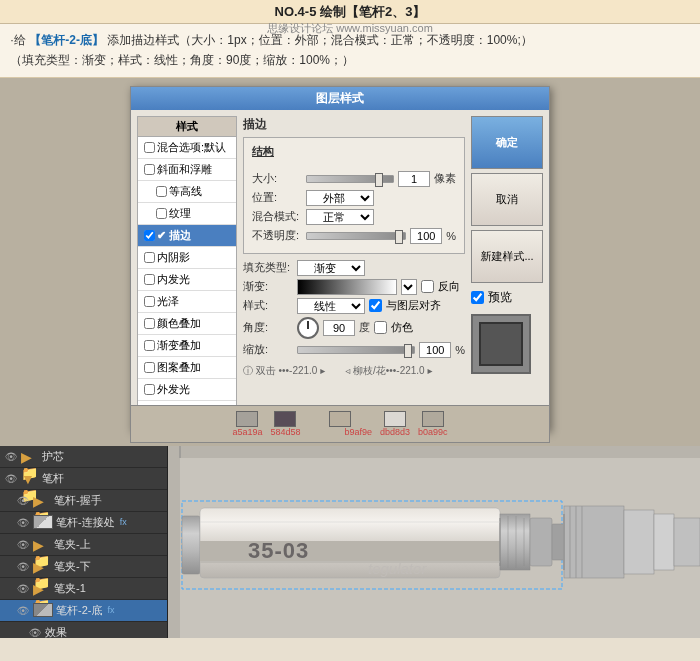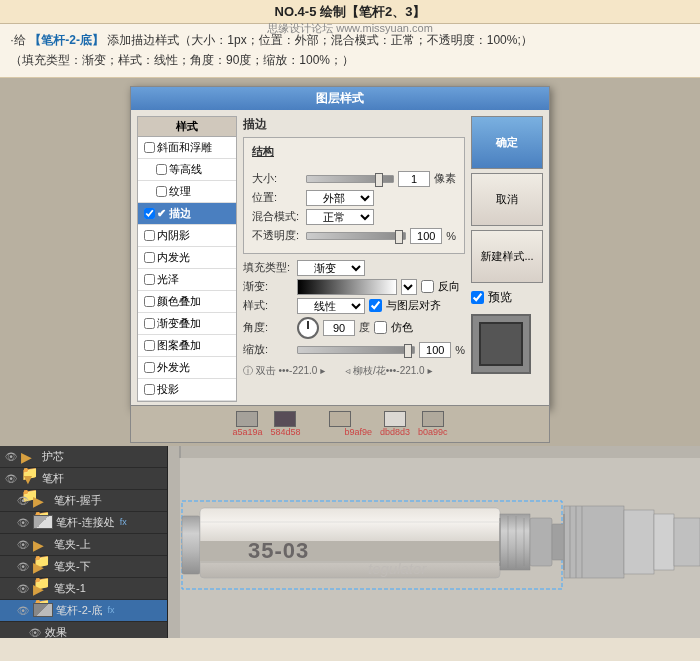--- a/index.html
+++ b/index.html
@@ -328,20 +328,26 @@
 </div>
 
 <div style="position:relative; height:560px; background:#b8b0a0;">
 
   <div class="layer-style-dialog">
     <div class="dialog-titlebar">图层样式</div>
     <div class="dialog-body">
 
       <div class="styles-panel">
         <div class="styles-panel-title">样式</div>
+        <div class="styles-panel-item">
+          <div class="checkbox-row">
+            <input type="checkbox" style="">
+            <span>混合选项:默认</span>
+          </div>
+        </div>
         <div class="styles-panel-item">
           <div class="checkbox-row">
             <input type="checkbox" style="">
             <span>斜面和浮雕</span>
           </div>
         </div>
         <div class="styles-panel-item">
           <div class="checkbox-row" style="margin-left:12px">
             <input type="checkbox" style="">
             <span>等高线</span>

